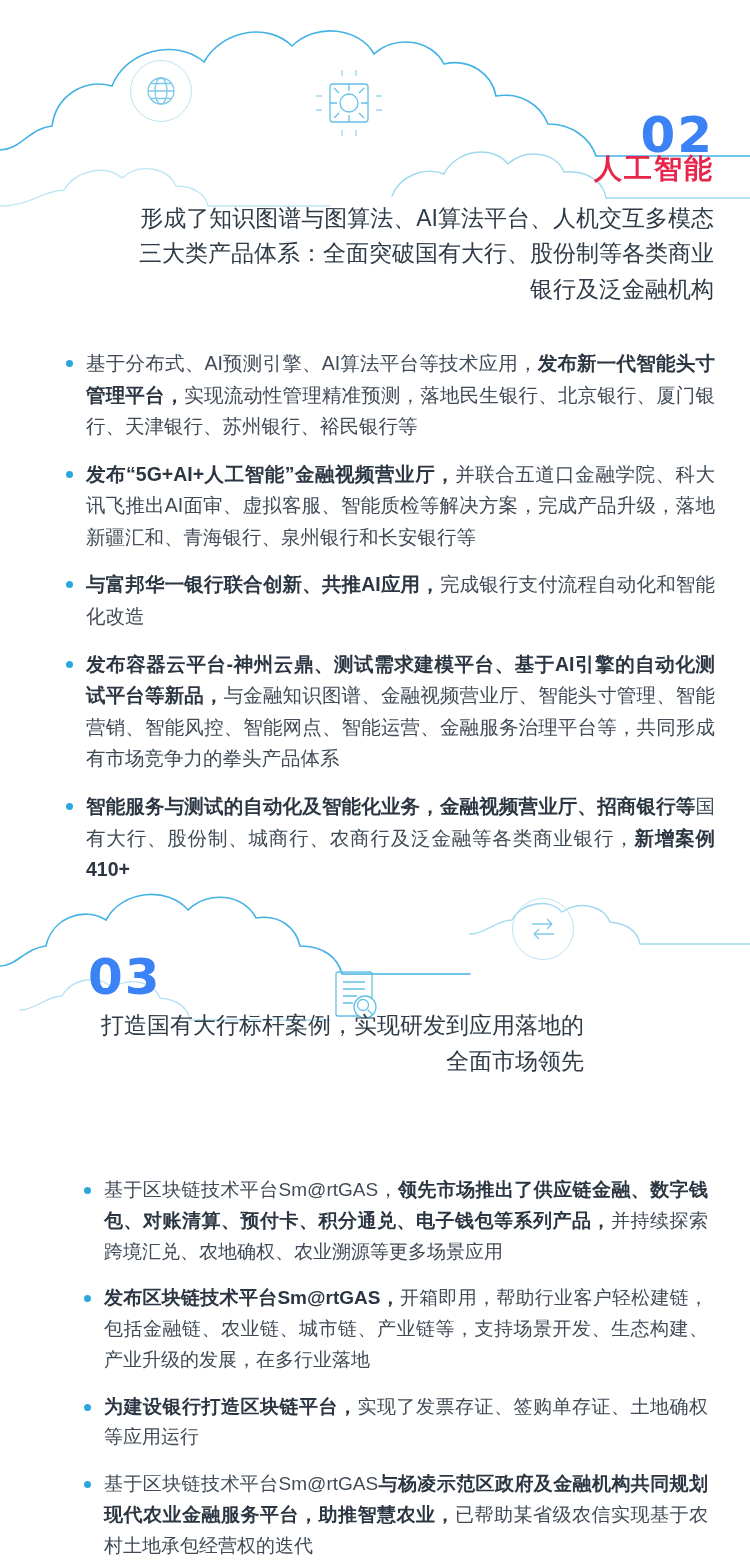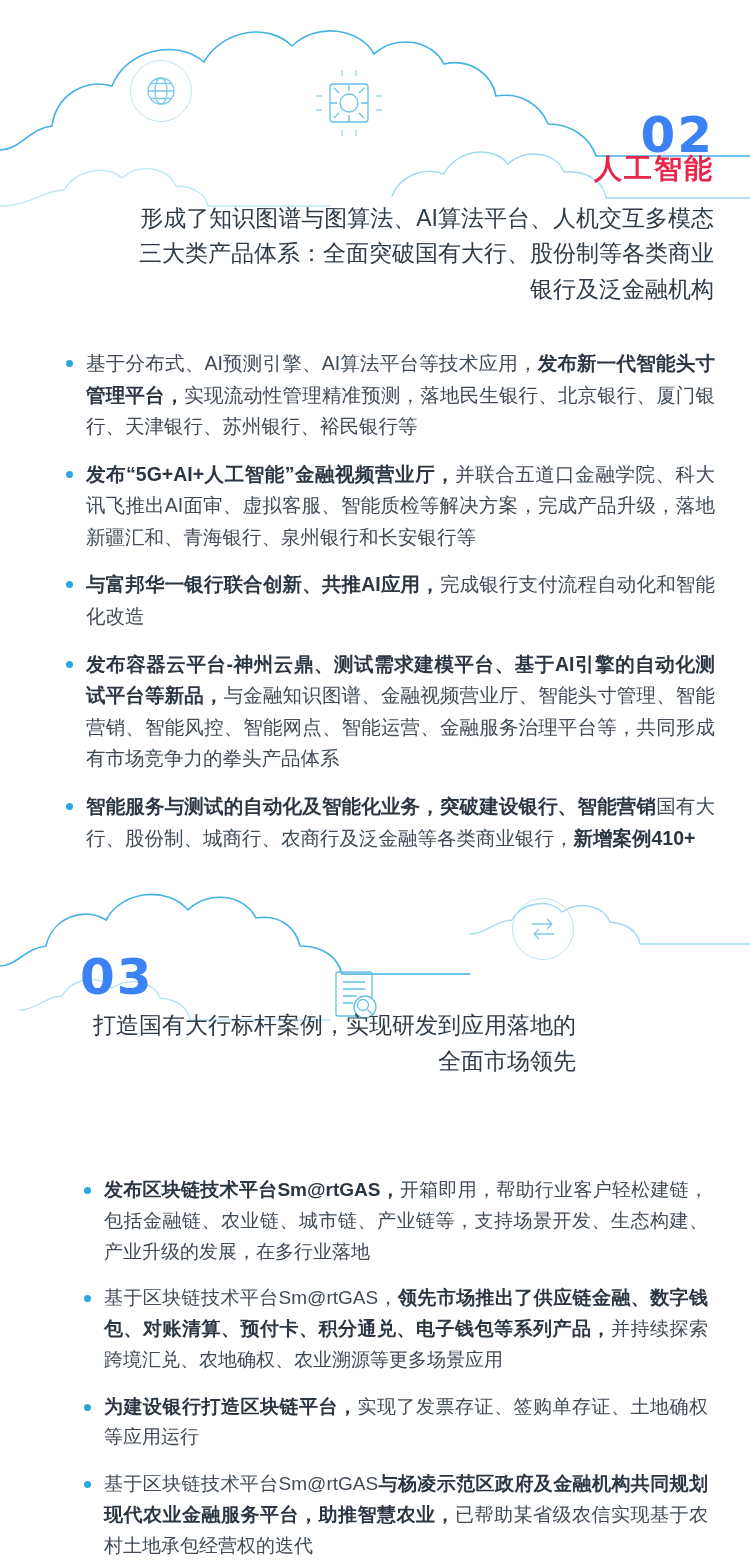--- a/index.html
+++ b/index.html
@@ -44,21 +44,21 @@
     font-weight: 500;
   }
 
   
   #sec02 { position:absolute; left:0; top:0; width:750px; }
   #sec02 .hdr { text-align:right; padding-right:36px; }
   #sec02 .sec-num { margin-bottom:-6px; }
   #sec02 .sec-lead { text-align:right; padding:16px 36px 0 118px; }
 
   
-  #sec03 { position:absolute; left:0; top:952px; width:636px; }
+  #sec03 { position:absolute; left:8px; top:952px; width:636px; }
   #sec03 .hdr { text-align:left; padding-left:80px; }
   #sec03 .sec-num { margin-bottom:-8px; }
   #sec03 .sec-lead { text-align:right; padding:14px 60px 0 80px; }
 
   
   ul.blist {
     list-style: none;
     margin: 0;
     padding: 0;
   }
@@ -132,21 +132,21 @@
     <div class="sec-title">人工智能</div>
   </div>
   <div class="sec-lead">形成了知识图谱与图算法、AI算法平台、人机交互多模态三大类产品体系：全面突破国有大行、股份制等各类商业银行及泛金融机构</div>
 </div>
 
 <ul class="blist" id="list02">
     <li><span>基于分布式、AI预测引擎、AI算法平台等技术应用，</span><b>发布新一代智能头寸管理平台，</b><span>实现流动性管理精准预测，落地民生银行、北京银行、厦门银行、天津银行、苏州银行、裕民银行等</span></li>
     <li><b>发布“5G+AI+人工智能”金融视频营业厅，</b><span>并联合五道口金融学院、科大讯飞推出AI面审、虚拟客服、智能质检等解决方案，完成产品升级，落地新疆汇和、青海银行、泉州银行和长安银行等</span></li>
     <li><b>与富邦华一银行联合创新、共推AI应用，</b><span>完成银行支付流程自动化和智能化改造</span></li>
     <li><b>发布容器云平台-神州云鼎、测试需求建模平台、基于AI引擎的自动化测试平台等新品，</b><span>与金融知识图谱、金融视频营业厅、智能头寸管理、智能营销、智能风控、智能网点、智能运营、金融服务治理平台等，共同形成有市场竞争力的拳头产品体系</span></li>
-    <li><b>智能服务与测试的自动化及智能化业务，突破建设银行、智能营销</b><span>国有大行、股份制、城商行、农商行及泛金融等各类商业银行，</span><b>新增案例410+</b></li>
+    <li><b>智能服务与测试的自动化及智能化业务，金融视频营业厅、招商银行等</b><span>国有大行、股份制、城商行、农商行及泛金融等各类商业银行，</span><b>新增案例410+</b></li>
   </ul>
 
 <div class="art" style="left:0;top:870px;width:750px;height:200px;">
   <svg class="cloud-svg" width="750" height="200" viewBox="0 0 750 200" fill="none">
     <path d="M0 96 C16 96 26 78 46 76 C52 48 84 36 106 50 C122 20 168 16 188 40 C208 20 244 24 256 48 C280 44 296 58 300 76 C324 76 338 88 342 104 L470 104" stroke="#44b3e3" stroke-width="1.6" stroke-linecap="round"></path>
     <path d="M20 140 C36 140 46 126 62 126 C72 108 100 104 112 118 C130 106 154 112 160 128 C180 130 188 140 190 150 L330 150" stroke="#b6e2f3" stroke-width="1.3" stroke-linecap="round"></path>
     <path d="M470 64 C486 64 496 50 512 50 C522 32 550 28 562 42 C580 30 604 36 610 52 C630 54 638 64 640 74 L750 74" stroke="#9fd9ef" stroke-width="1.4" stroke-linecap="round"></path>
   </svg>
 </div>
 
@@ -170,17 +170,17 @@
 </div>
 
 <div class="section" id="sec03">
   <div class="hdr">
     <div class="sec-num">03</div>
   </div>
   <div class="sec-lead">打造国有大行标杆案例，实现研发到应用落地的全面市场领先</div>
 </div>
 
 <ul class="blist" id="list03">
+    <li><span>基于区块链技术平台Sm@rtGAS，</span><b>领先市场推出了供应链金融、数字钱包、对账清算、预付卡、积分通兑、电子钱包等系列产品，</b><span>并持续探索跨境汇兑、农地确权、农业溯源等更多场景应用</span></li>
     <li><b>发布区块链技术平台Sm@rtGAS，</b><span>开箱即用，帮助行业客户轻松建链，包括金融链、农业链、城市链、产业链等，支持场景开发、生态构建、产业升级的发展，在多行业落地</span></li>
-    <li><span>基于区块链技术平台Sm@rtGAS，</span><b>领先市场推出了供应链金融、数字钱包、对账清算、预付卡、积分通兑、电子钱包等系列产品，</b><span>并持续探索跨境汇兑、农地确权、农业溯源等更多场景应用</span></li>
     <li><b>为建设银行打造区块链平台，</b><span>实现了发票存证、签购单存证、土地确权等应用运行</span></li>
     <li><span>基于区块链技术平台Sm@rtGAS</span><b>与杨凌示范区政府及金融机构共同规划现代农业金融服务平台，助推智慧农业，</b><span>已帮助某省级农信实现基于农村土地承包经营权的迭代</span></li>
   </ul>
 
 </body></html>

